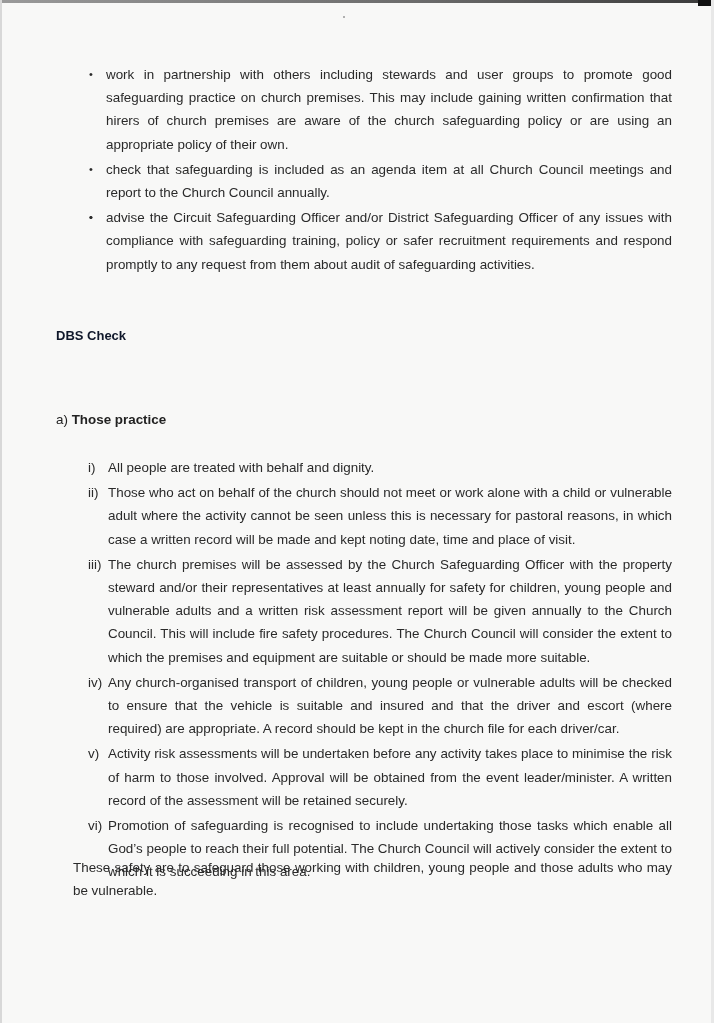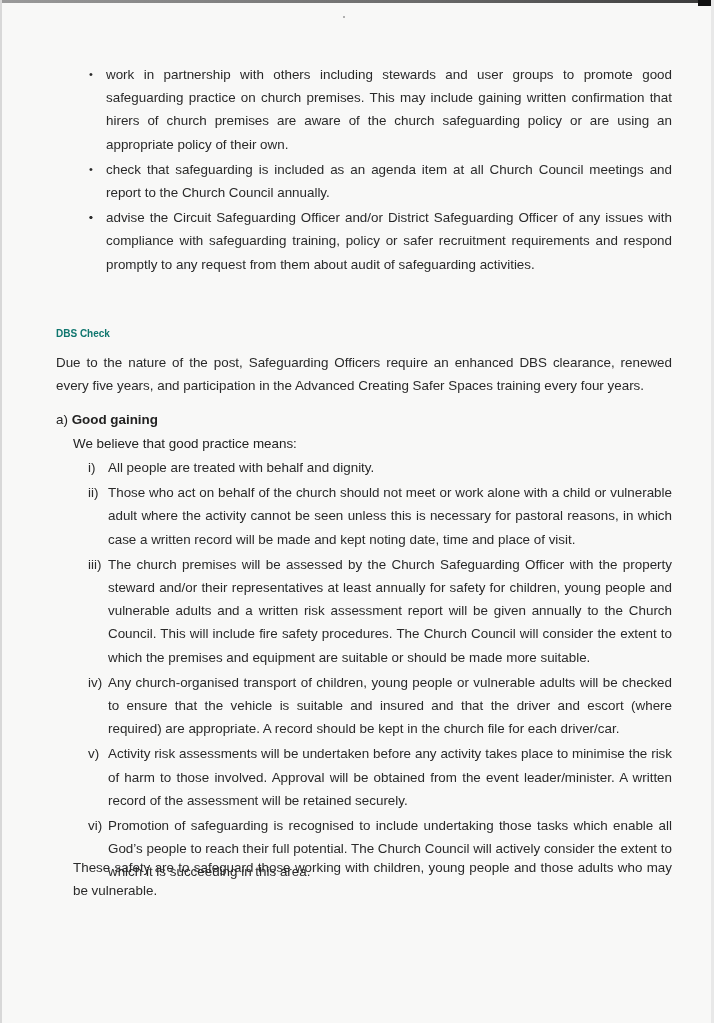--- a/index.html
+++ b/index.html
@@ -84,23 +84,23 @@
       position: absolute;
       left: 3px;
       top: 0;
       font-size: 11px;
     }
 
     .heading {
       position: absolute;
       left: 56px;
       top: 328px;
-      font-size: 10px;
+      font-size: 13px;
       font-weight: bold;
-      color: #0f766e;
+      color: #0f172a;
     }
     .dbs-para {
       position: absolute;
       left: 56px;
       top: 351px;
       width: 616px;
     }
 
     .subheading {
       position: absolute;
@@ -179,27 +179,25 @@
     <li>
       <span class="bullet-dot">•</span>
     </li>
     <li>
       <span class="bullet-dot">•</span>
       <span>advise the Circuit Safeguarding Officer and/or District Safeguarding Officer of any issues with compliance with safeguarding training, policy or safer recruitment requirements and respond promptly to any request from them about audit of safeguarding activities.</span>
     </li>
   </ul>
 
   <div class="heading">DBS Check</div>
-  <div class="dbs-para text">Due to the nature of the post, Safeguarding Officers require an enhanced DBS clearance, renewed every five years, and participation in the Advanced Creating Safer Spaces training every four years.</div>
 
   <div class="subheading">
     <span class="marker">a)</span>
-    <span class="title">Good gaining</span>
+    <span class="title">Those practice</span>
   </div>
-  <div class="intro">We believe that good practice means:</div>
 
   <ol class="roman-list text">
     <li>
       <span class="numeral">i)</span>
       <span>All people are treated with behalf and dignity.</span>
     </li>
     <li>
       <span class="numeral">ii)</span>
       <span>Those who act on behalf of the church should not meet or work alone with a child or vulnerable adult where the activity cannot be seen unless this is necessary for pastoral reasons, in which case a written record will be made and kept noting date, time and place of visit.</span>
     </li>

